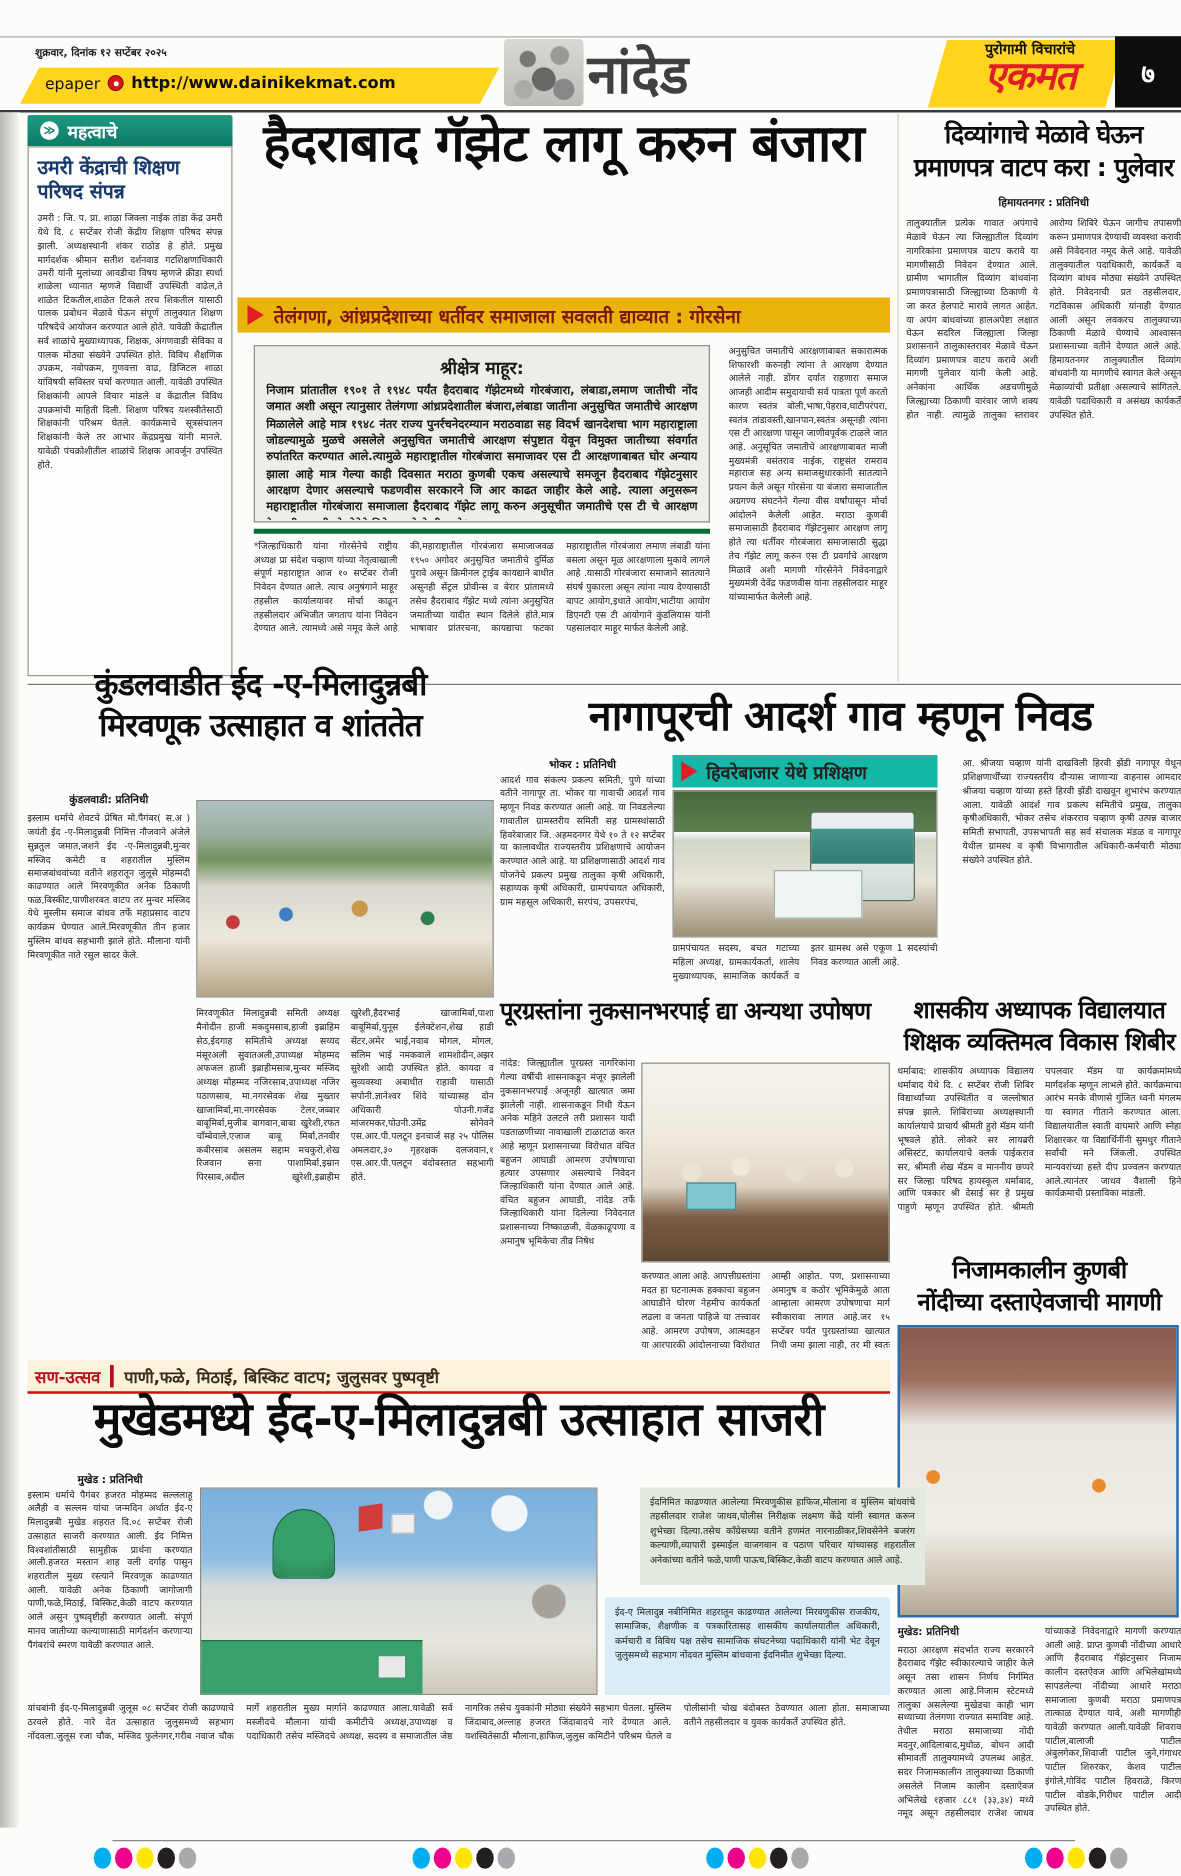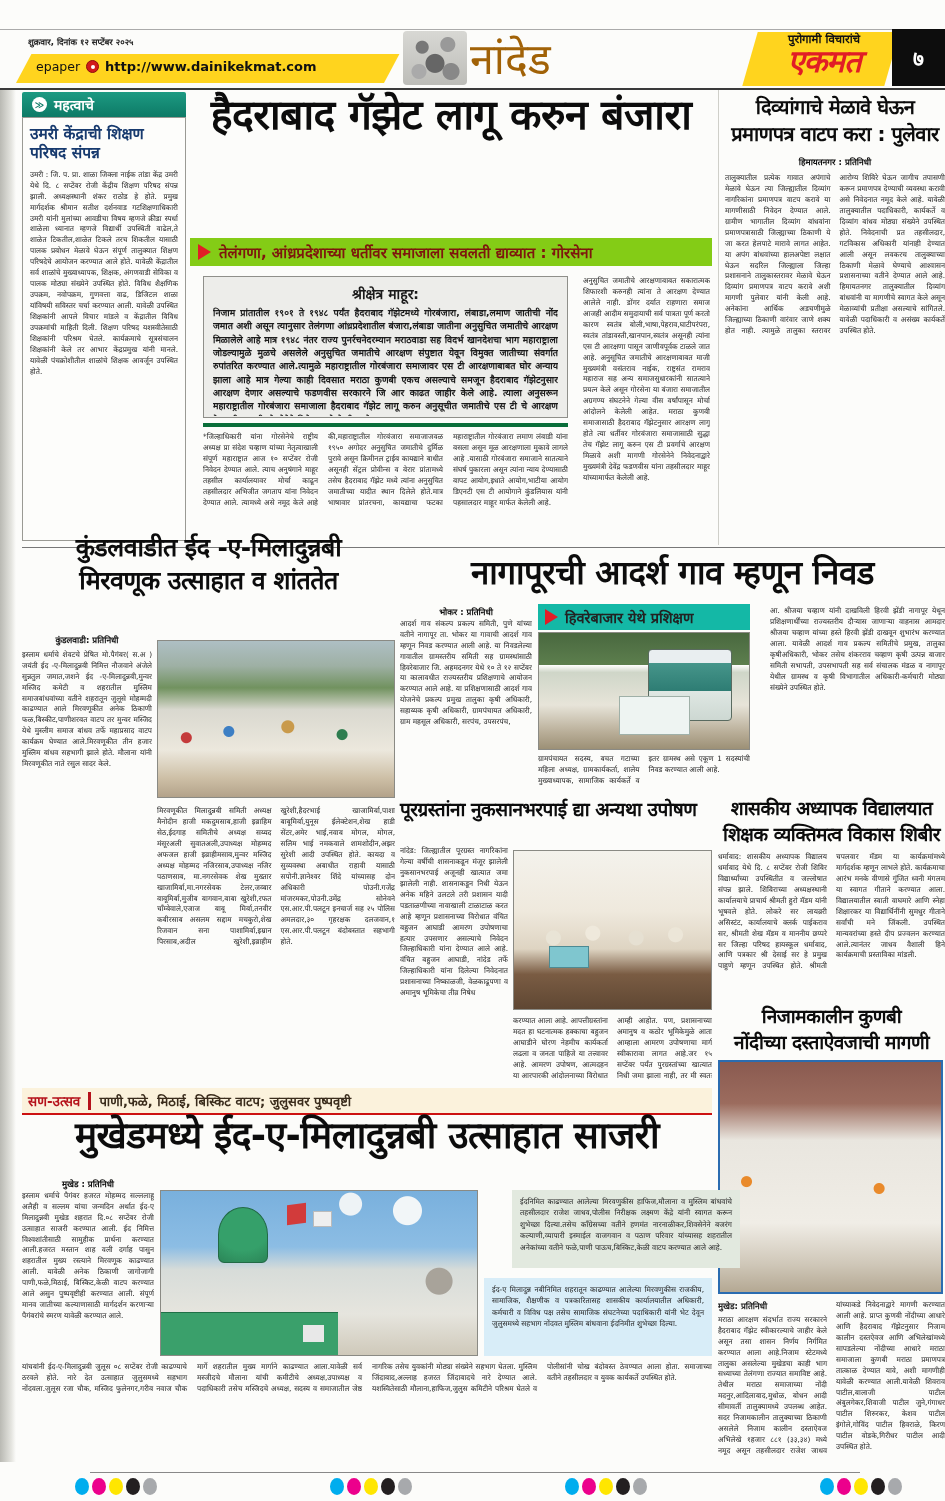--- a/index.html
+++ b/index.html
@@ -31,21 +31,21 @@
     border-radius:50%; background:#fff; }
   #epaper-url { font-size:13px; font-weight:bold; color:#111; }
   #crest { left:403px; top:31px; width:64px; height:54px;
     background:
       radial-gradient(circle at 30% 30%, #777 6px, transparent 7px),
       radial-gradient(circle at 70% 25%, #999 7px, transparent 8px),
       radial-gradient(circle at 50% 60%, #666 9px, transparent 10px),
       radial-gradient(circle at 25% 75%, #aaa 7px, transparent 8px),
       radial-gradient(circle at 75% 75%, #888 8px, transparent 9px),
       linear-gradient(#d8d8d4, #bdbdb8); border-radius:4px; }
-  #edition-title { left:470px; top:28px; width:180px; font-size:43px; font-weight:400; color:#a16207; }
+  #edition-title { left:470px; top:28px; width:180px; font-size:43px; font-weight:700; color:#404040; }
   #right-strip { left:750px; top:32px; width:142px; height:54px; background:#ffd41e;
     transform:skewX(-16deg); }
   #right-strip-text { left:756px; top:33px; width:136px; text-align:center; }
   #masthead-tagline { font-size:11.5px; font-weight:bold; color:#111; line-height:1.1; }
   #masthead-brand { font-size:31px; font-weight:900; color:#e11d26; line-height:1.0;
     font-style:italic; letter-spacing:-1px; }
   #page-number-box { left:892px; top:29px; width:53px; height:57px; background:#0d0d0d;
     color:#fff; display:flex; align-items:center; justify-content:center; font-size:21px; font-weight:bold; }
   #header-rule { left:0; top:88px; width:945px; height:2px; background:#3a3a3a; }
 
@@ -60,21 +60,21 @@
   .chev-circle { width:15px; height:15px; border-radius:50%; background:#fff; color:#0d7a66;
     font-size:9px; font-weight:900; display:flex; align-items:center; justify-content:center; }
   #important-title-label { color:#fff; font-weight:bold; font-size:14px; }
   #important-box { left:22px; top:117px; width:164px; height:424px; border:1px solid #9a9a94;
     padding:7px 7px; background:#fdfdfb; }
   #important-article-title { font-size:15.5px; font-weight:900; color:#173a6e; line-height:1.25; margin-bottom:6px; }
   #important-body { height:356px; }
 
   
   #lead-h1 { left:190px; top:92px; width:522px; font-size:41px; line-height:1.16; }
-  #lead-subhead { left:190px; top:238px; width:522px; height:28px; background:#84cc16;
+  #lead-subhead { left:190px; top:238px; width:522px; height:28px; background:#eab308;
     display:flex; align-items:center; gap:8px; padding-left:8px; }
   .play-triangle { width:0; height:0; border-left:13px solid #e11d26;
     border-top:8px solid transparent; border-bottom:8px solid transparent; }
   #lead-subhead-text { font-size:15px; font-weight:bold; color:#7e160d; }
   #lead-box { left:203px; top:276px; width:365px; height:142px; background:#ededea;
     border:1px solid #8f8f8a; padding:7px 9px; }
   #lead-dateline { text-align:center; font-size:14px; font-weight:bold; margin-bottom:3px; }
   #lead-text { font-size:9.2px; font-weight:600; line-height:1.45; text-align:justify; height:110px; overflow:hidden; }
   #lead-green-rule { left:203px; top:423px; width:365px; height:4px; background:#0a6e3a; }
   #lead-cols { left:203px; top:432px; width:365px; height:108px; }

